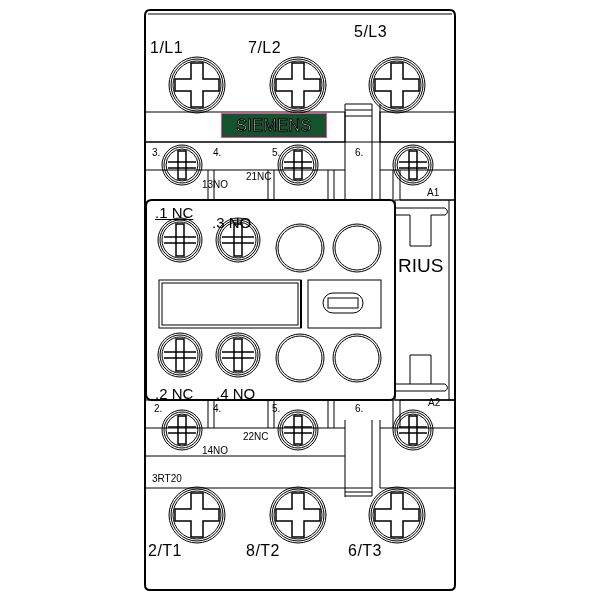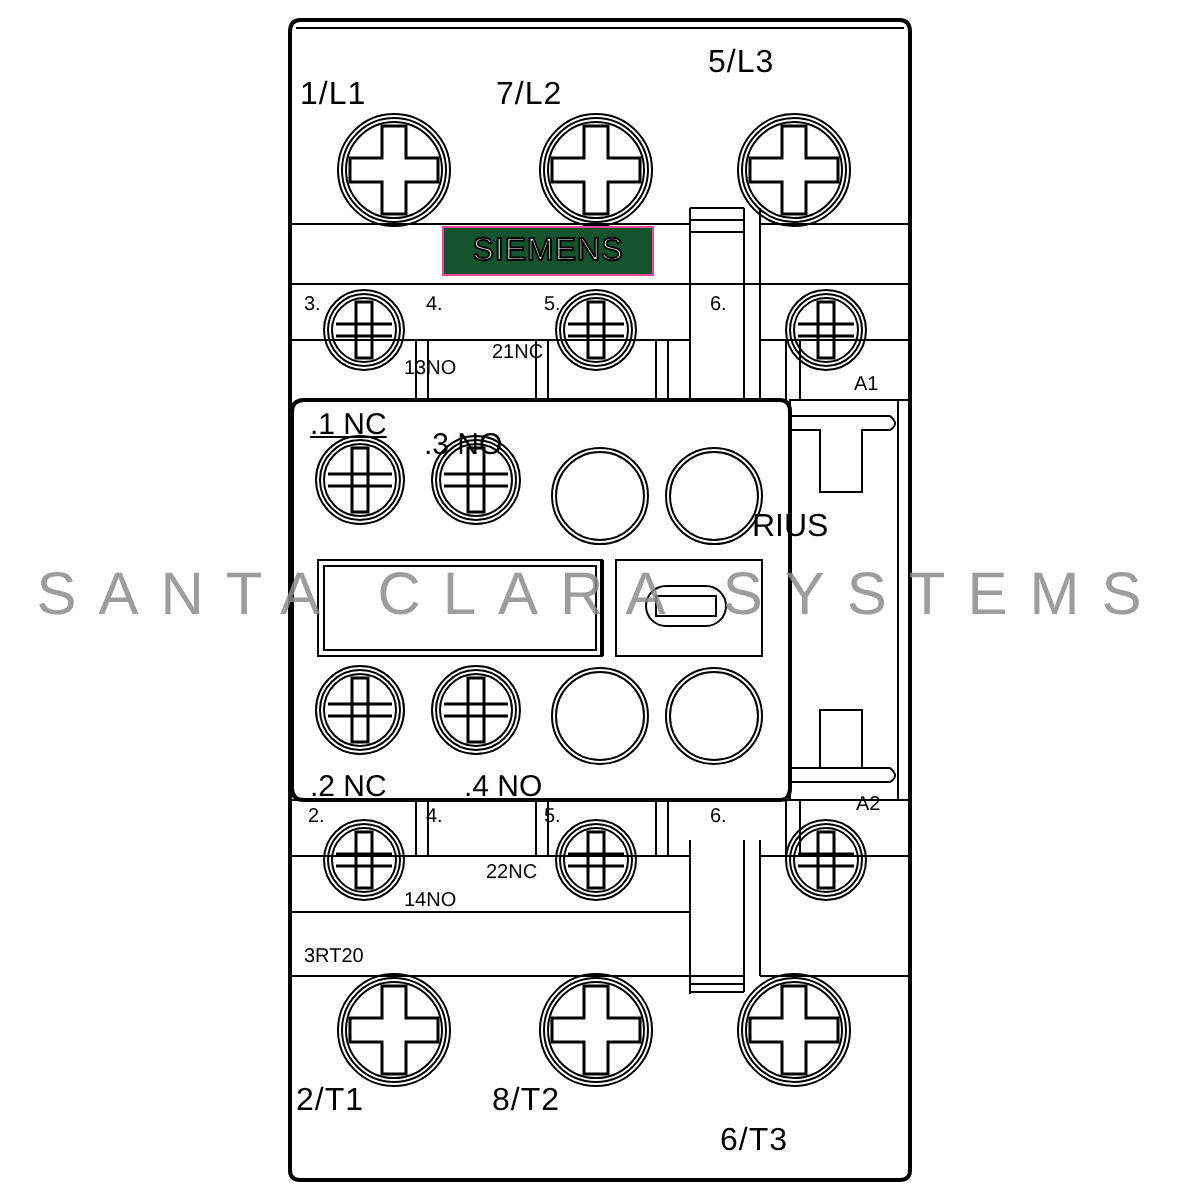--- a/index.html
+++ b/index.html
@@ -191,33 +191,33 @@
           <circle cx="238" cy="355" r="22" class="ln"></circle>
           <circle cx="238" cy="355" r="20" class="ln"></circle>
           <circle cx="238" cy="355" r="18" class="ln"></circle>
           <path d="M222 352 L254 352 M222 358 L254 358 M234 339 L234 371 L242 371 L242 339 Z" class="lnb" style="stroke-width:1.5"></path>
         </g>
       </g>
   </svg>
 
   <div class="brand">SIEMENS</div>
 
-  <div class="lbl" style="left:376px; top:256px; font-size:16px;">RIUS</div>
+  <div class="lbl" style="left:398px; top:256px; font-size:19px;">RIUS</div>
 
   <div class="lbl sm" style="left:152px; top:474px;">3RT20</div>
 
   <div id="main-top-labels">
       <div class="lbl big" style="left: 150px; top: 40px;">1/L1</div>
       <div class="lbl big" style="left: 248px; top: 40px;">7/L2</div>
       <div class="lbl big" style="left: 354px; top: 24px;">5/L3</div>
     </div>
   <div id="main-bottom-labels">
       <div class="lbl big" style="left: 148px; top: 543px;">2/T1</div>
       <div class="lbl big" style="left: 246px; top: 543px;">8/T2</div>
-      <div class="lbl big" style="left: 360px; top: 543px; margin-top: 20px;">6/T3</div>
+      <div class="lbl big" style="left: 348px; top: 543px;">6/T3</div>
     </div>
   <div id="aux-labels">
       <div class="lbl sm" style="left: 152px; top: 148px;">3.</div>
       <div class="lbl sm" style="left: 213px; top: 148px;">4.</div>
       <div class="lbl sm" style="left: 272px; top: 148px;">5.</div>
       <div class="lbl sm" style="left: 355px; top: 148px;">6.</div>
       <div class="lbl sm" style="left: 202px; top: 180px;">13NO</div>
       <div class="lbl sm" style="left: 246px; top: 172px;">21NC</div>
       <div class="lbl sm" style="left: 427px; top: 188px;">A1</div>
       <div class="lbl sm" style="left: 154px; top: 404px;">2.</div>
@@ -225,17 +225,16 @@
       <div class="lbl sm" style="left: 272px; top: 404px;">5.</div>
       <div class="lbl sm" style="left: 355px; top: 404px;">6.</div>
       <div class="lbl sm" style="left: 202px; top: 446px;">14NO</div>
       <div class="lbl sm" style="left: 243px; top: 432px;">22NC</div>
       <div class="lbl sm" style="left: 428px; top: 398px;">A2</div>
     </div>
   <div id="block-labels">
       <div class="lbl mid" style="left: 155px; top: 205px; text-decoration: underline;">.1 NC</div>
       <div class="lbl mid" style="left: 212px; top: 205px; margin-top: 10px;">.3 NO</div>
       <div class="lbl mid" style="left: 155px; top: 386px;">.2 NC</div>
-      <div class="lbl mid" style="left: 216px; top: 386px; margin-left: 16px;">.4 NO</div>
-    </div>
-
-  <div class="watermark">SANTA CLARA SYSTEMS</div>
+      <div class="lbl mid" style="left: 216px; top: 386px;">.4 NO</div>
+    </div>
+
 </div>
 
 </body></html>

